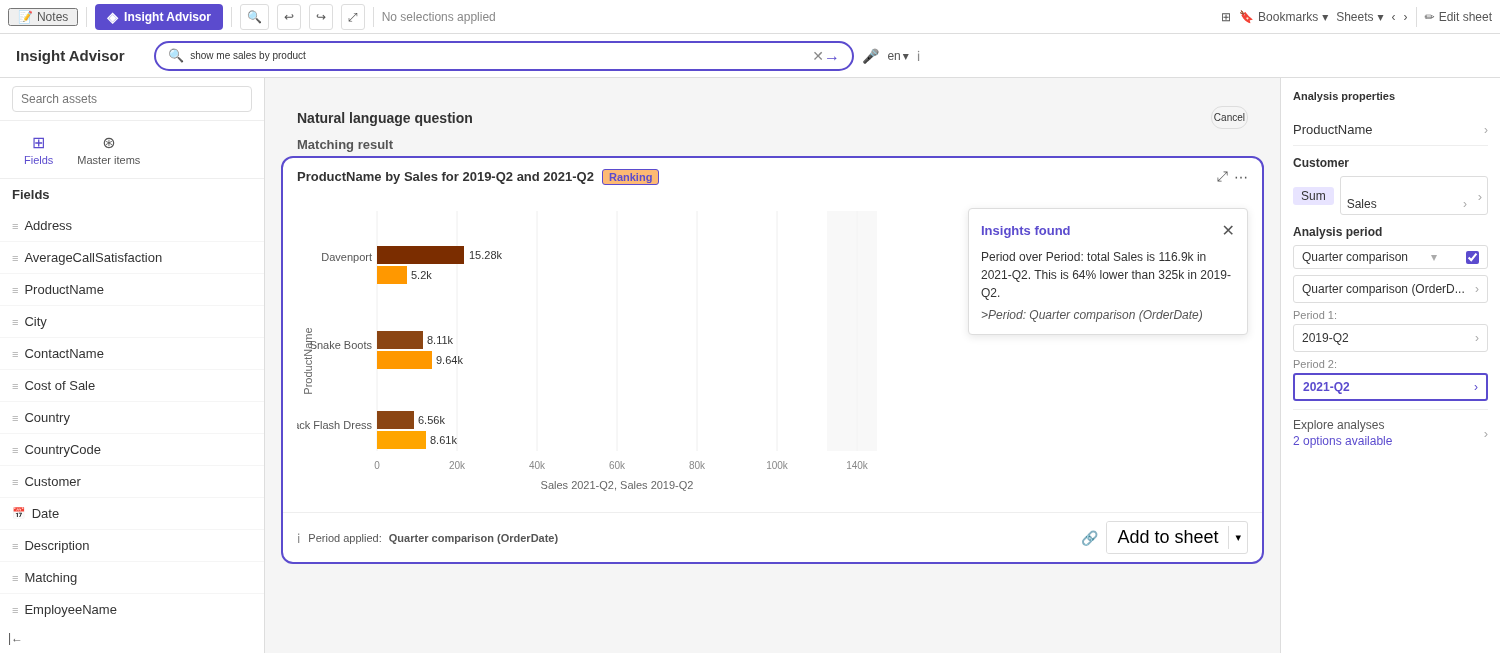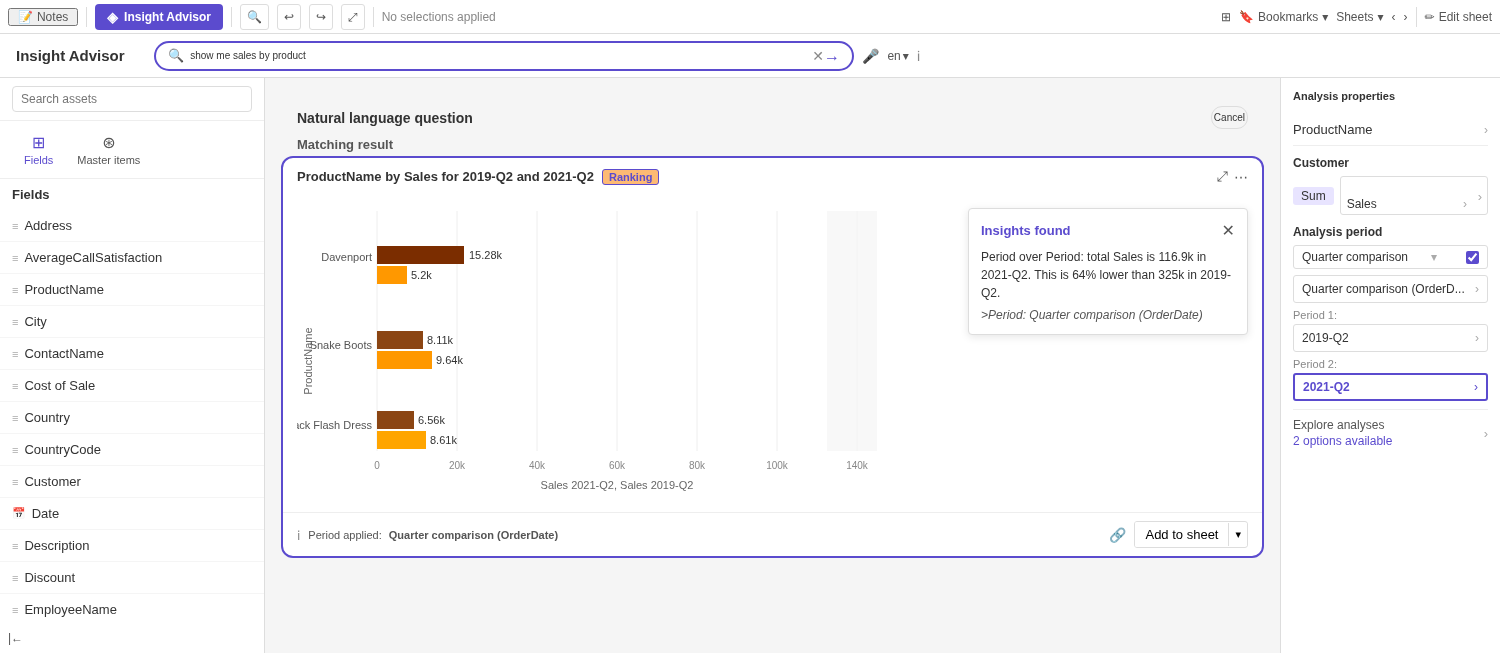--- a/index.html
+++ b/index.html
@@ -111,21 +111,21 @@
       display: flex; align-items: center; padding: 8px 14px;
       border-top: 1px solid #eee; gap: 8px;
     }
     .chart-footer-info { font-size: 11px; color: #555; flex: 1; }
     .chart-footer-info .period-label { font-weight: 600; }
     .add-sheet-btn {
       display: flex; align-items: center; gap: 0;
       border: 1px solid #ddd; border-radius: 3px; overflow: hidden;
     }
     .add-sheet-main {
-      background: #fff; border: none; padding: 5px 10px; font-size: 13px; cursor: pointer;
+      background: #fff; border: none; padding: 5px 10px; font-size: 18px; cursor: pointer;
     }
     .add-sheet-arrow {
       background: #fff; border: none; border-left: 1px solid #ddd; padding: 5px 6px; cursor: pointer; font-size: 11px;
     }
     .chart-link-icon { background: none; border: none; cursor: pointer; color: #888; font-size: 14px; }
 
     
     .add-results-tab {
       display: flex; align-items: center; padding: 10px 0 0;
     }
@@ -293,21 +293,21 @@
       <div class="sidebar-list-item">
         <span style="font-size:11px;color:#aaa;">📅</span>
         <span>Date</span>
       </div>
       <div class="sidebar-list-item">
         <span style="font-size:11px;color:#aaa;">≡</span>
         <span>Description</span>
       </div>
       <div class="sidebar-list-item">
         <span style="font-size:11px;color:#aaa;">≡</span>
-        <span>Discount</span>
+        <span>Matching</span>
       </div>
       <div class="sidebar-list-item">
         <span style="font-size:11px;color:#aaa;">≡</span>
         <span>EmployeeName</span>
       </div>
 
     </div>
     <div style="padding:8px;display:flex;align-items:center;gap:4px;color:#555;font-size:12px;">
       <span style="cursor:pointer;">|←</span>
     </div>

